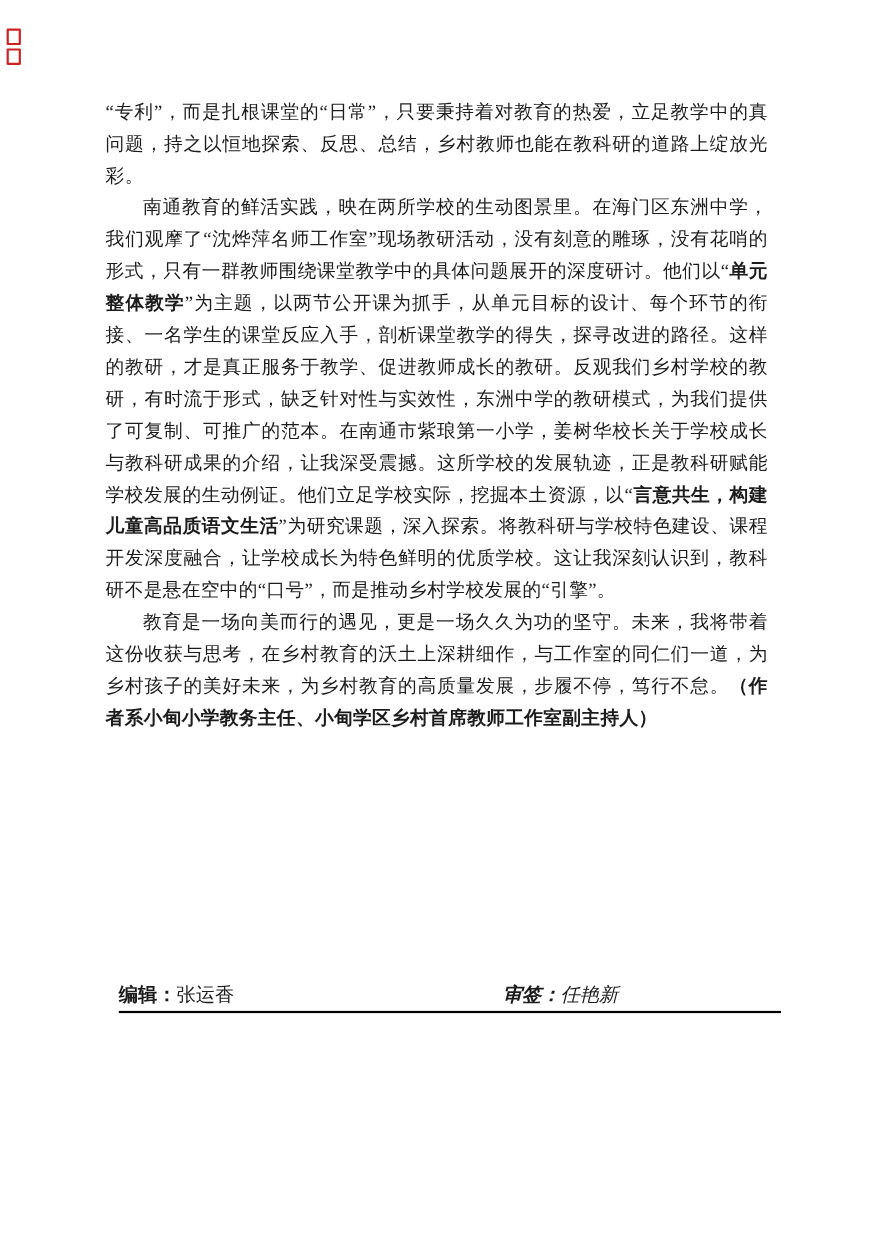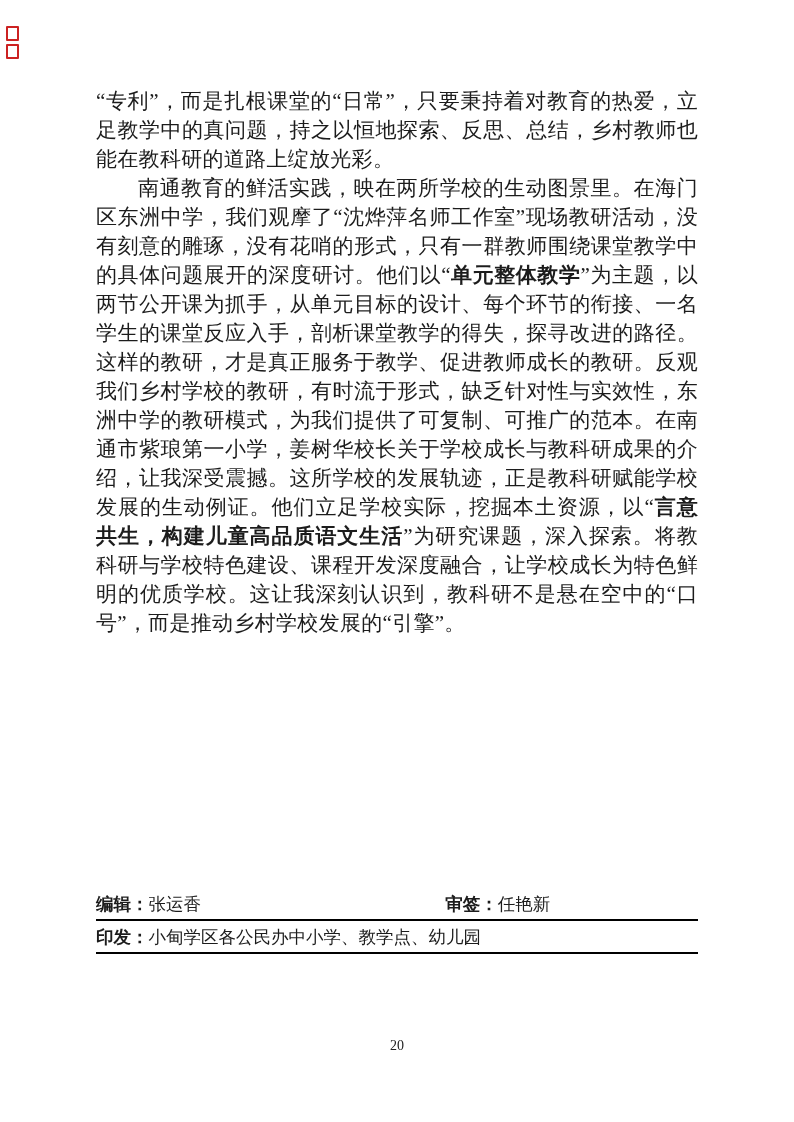--- a/index.html
+++ b/index.html
@@ -20,49 +20,49 @@
     border: 2px solid #cc2222;
     border-radius: 1px;
   }
   .red-mark.m1 { top: 26px; }
   .red-mark.m2 { top: 44px; }
   .article {
     position: absolute;
     left: 96px;
     top: 87px;
     width: 602px;
-    font-size: 21px;
+    font-size: 17px;
     line-height: 29px;
     letter-spacing: 0.3px;
     text-align: justify;
   }
   .article p { margin: 0; }
   .article p.indent { text-indent: 2em; }
   .run-bold { font-weight: bold; }
   .footer {
     position: absolute;
-    left: 96px;
+    left: 108px;
     top: 888px;
     width: 602px;
     font-size: 17.5px;
     line-height: 1;
   }
   .footer-row {
     position: relative;
     display: flex;
     align-items: flex-end;
     height: 33px;
     border-bottom: 2px solid #000;
     padding-bottom: 6px;
     box-sizing: border-box;
     white-space: nowrap;
   }
   .footer-label { font-weight: bold; }
   .cell-left { flex: 0 0 58%; }
-  .cell-right { flex: 1; }
+  .cell-right { flex: 1; font-style: italic; }
   .split-right { margin-left: auto; }
   .page-number {
     position: absolute;
     top: 1038px;
     left: 0;
     width: 100%;
     text-align: center;
     font-size: 14px;
     color: #222;
   }
@@ -70,27 +70,23 @@
 </head>
 <body>
 
 <div class="page">
   <span class="red-mark m1"></span>
   <span class="red-mark m2"></span>
 
   <div class="article">
       <p class=""><span class="">“专利”，而是扎根课堂的“日常”，只要秉持着对教育的热爱，立足教学中的真问题，持之以恒地探索、反思、总结，乡村教师也能在教科研的道路上绽放光彩。</span></p>
       <p class="indent"><span class="">南通教育的鲜活实践，映在两所学校的生动图景里。在海门区东洲中学，我们观摩了“沈烨萍名师工作室”现场教研活动，没有刻意的雕琢，没有花哨的形式，只有一群教师围绕课堂教学中的具体问题展开的深度研讨。他们以“</span><span class="run-bold">单元整体教学</span><span class="">”为主题，以两节公开课为抓手，从单元目标的设计、每个环节的衔接、一名学生的课堂反应入手，剖析课堂教学的得失，探寻改进的路径。这样的教研，才是真正服务于教学、促进教师成长的教研。反观我们乡村学校的教研，有时流于形式，缺乏针对性与实效性，东洲中学的教研模式，为我们提供了可复制、可推广的范本。在南通市紫琅第一小学，姜树华校长关于学校成长与教科研成果的介绍，让我深受震撼。这所学校的发展轨迹，正是教科研赋能学校发展的生动例证。他们立足学校实际，挖掘本土资源，以“</span><span class="run-bold">言意共生，构建儿童高品质语文生活</span><span class="">”为研究课题，深入探索。将教科研与学校特色建设、课程开发深度融合，让学校成长为特色鲜明的优质学校。这让我深刻认识到，教科研不是悬在空中的“口号”，而是推动乡村学校发展的“引擎”。</span></p>
+      <p class="indent"><span class="">教育是一场向美而行的遇见，更是一场久久为功的坚守。未来，我将带着这份收获与思考，在乡村教育的沃土上深耕细作，与工作室的同仁们一道，为乡村孩子的美好未来，为乡村教育的高质量发展，步履不停，笃行不怠。</span><span class="run-bold">（作者系小甸小学教务主任、小甸学区乡村首席教师工作室副主持人）</span></p>
     </div>
 
   <div class="footer">
       <div class="footer-row">
         <span class="cell-left"><span class="footer-label">编辑：</span><span>张运香</span></span>
         <span class="cell-right"><span class="footer-label">审签：</span><span>任艳新</span></span>
       </div>
-      <div class="footer-row">
-        <span class="footer-label">印发：</span>
-        <span>小甸学区各公民办中小学、教学点、幼儿园</span>
-      </div>
     </div>
 
-  <div class="page-number">20</div>
 </div>
 
 </body></html>

